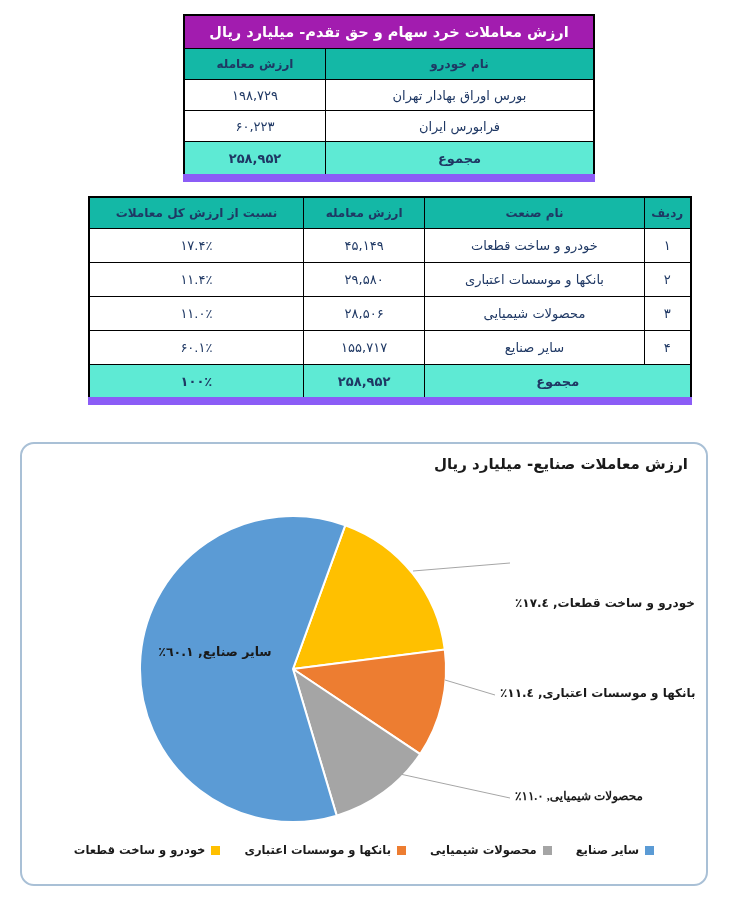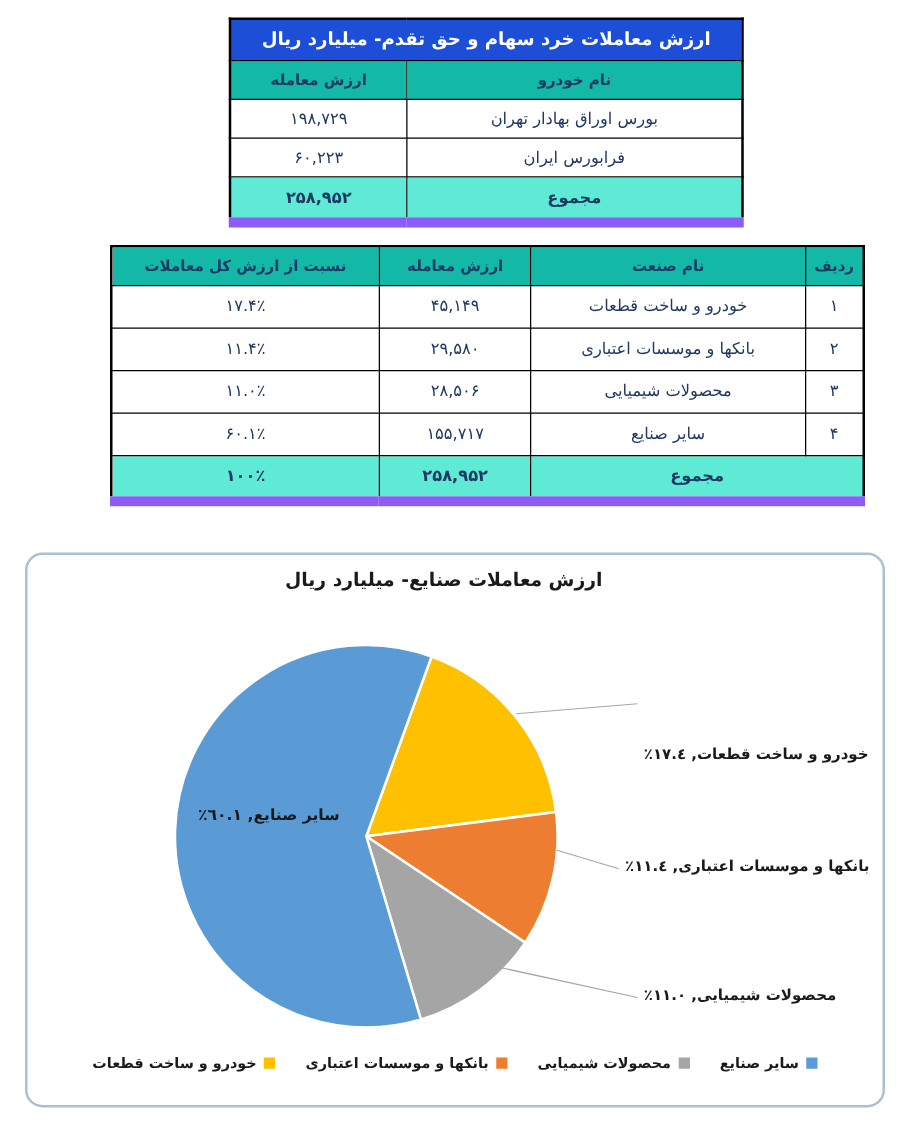--- a/index.html
+++ b/index.html
@@ -5,28 +5,28 @@
   html,body{margin:0;padding:0}
   body{width:729px;height:900px;background:#ffffff;position:relative;overflow:hidden;
        font-family:"DejaVu Sans","Liberation Sans",sans-serif;}
   .tblmount{position:absolute}
   #t1{left:183px;top:14px;width:412px}
   #t2{left:88px;top:196px;width:604px}
   table.rpt{border-collapse:collapse;direction:rtl;table-layout:fixed;width:100%;
             color:#1F3864;border:2px solid #000}
   table.rpt td{border:1px solid #000;text-align:center;vertical-align:middle;
                font-size:13px;padding:1px 4px;overflow:hidden;white-space:nowrap}
-  table.rpt tr.ttl td{background:#1d4ed8;color:#fff;font-weight:bold;font-size:14.5px;height:30px}
+  table.rpt tr.ttl td{background:#a21caf;color:#fff;font-weight:bold;font-size:14.5px;height:30px}
   table.rpt tr.hdr td{background:#14b8a6;font-weight:bold;font-size:12px;height:28px}
   #t1 table.rpt tr.row td{height:28px}
   #t2 table.rpt tr.row td{height:31px}
   table.rpt tr.tot td{background:#5eead4;font-weight:bold;height:30px;border-bottom:8px solid #8b5cf6}
   .panel{position:absolute;left:20px;top:442px;width:688px;height:444px;background:#fff;
          border:2px solid #A9C0D6;border-radius:14px;box-sizing:border-box}
-  .chart-title{position:absolute;left:0;right:18px;top:11px;text-align:center;
+  .chart-title{position:absolute;left:0;right:18px;top:11px;
                font-weight:bold;font-size:15px;color:#1a1a1a;direction:rtl}
   svg.pie{position:absolute;left:0;top:0;width:684px;height:440px}
   .pielbl{position:absolute;font-size:12px;font-weight:bold;color:#1a1a1a;
           white-space:nowrap;direction:rtl}
   .legend{position:absolute;left:0;right:0;top:399px;display:flex;direction:rtl;
           justify-content:center;align-items:center;gap:24px}
   .lgi{display:flex;align-items:center;direction:rtl;font-size:11.5px;font-weight:bold;color:#1a1a1a}
   .sw{width:9px;height:9px;display:inline-block;margin-left:6px;flex:0 0 auto}
 </style>
 </head>
@@ -117,21 +117,21 @@
         <path d="M271,225 L422.8,205.6 A153,153 0 0 1 398.2,310.1 Z" fill="#ED7D31" stroke="#fff" stroke-width="2"></path>
         <path d="M271,225 L398.2,310.1 A153,153 0 0 1 314.7,371.6 Z" fill="#A5A5A5" stroke="#fff" stroke-width="2"></path>
         <path d="M271,225 L314.7,371.6 A153,153 0 1 1 323.3,81.2 Z" fill="#5B9BD5" stroke="#fff" stroke-width="2"></path>
         <polyline points="391,127 488,119" fill="none" stroke="#A6A6A6" stroke-width="1"></polyline>
         <polyline points="423,236 473,251" fill="none" stroke="#A6A6A6" stroke-width="1"></polyline>
         <polyline points="378,330 488,354" fill="none" stroke="#A6A6A6" stroke-width="1"></polyline>
       </svg>
     <div id="plabels">
         <div class="pielbl" dir="rtl" style="left: 493px; top: 108px; margin-top: 44px;"><span>خودرو و ساخت قطعات,</span> <span dir="ltr">٪١٧.٤</span></div>
         <div class="pielbl" dir="rtl" style="left: 478px; top: 242px;"><span>بانکها و موسسات اعتباری,</span> <span dir="ltr">٪١١.٤</span></div>
-        <div class="pielbl" dir="rtl" style="left: 493px; top: 345px;"><span>محصولات شیمیایی,</span> <span dir="ltr">٪١١.٠</span></div>
+        <div class="pielbl" dir="rtl" style="left: 493px; top: 345px; font-family: Liberation Serif, serif;"><span>محصولات شیمیایی,</span> <span dir="ltr">٪١١.٠</span></div>
         <div class="pielbl" dir="rtl" style="left: 108px; top: 200px; width: 170px; text-align: center; font-size: 12.5px;"><span>سایر صنایع,</span> <span dir="ltr">٪٦٠.١</span></div>
       </div>
     <div id="legend" class="legend">
         <div class="lgi" dir="rtl">
           <span class="sw" style="background: rgb(91, 155, 213);"></span>
           <span>سایر صنایع</span>
         </div>
         <div class="lgi" dir="rtl">
           <span class="sw" style="background: rgb(165, 165, 165);"></span>
           <span>محصولات شیمیایی</span>

